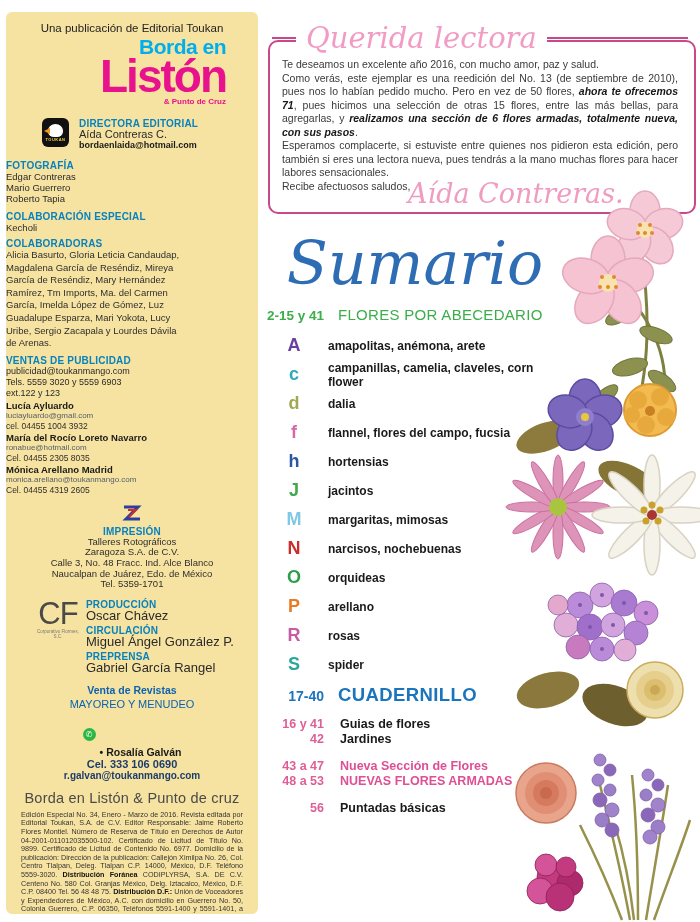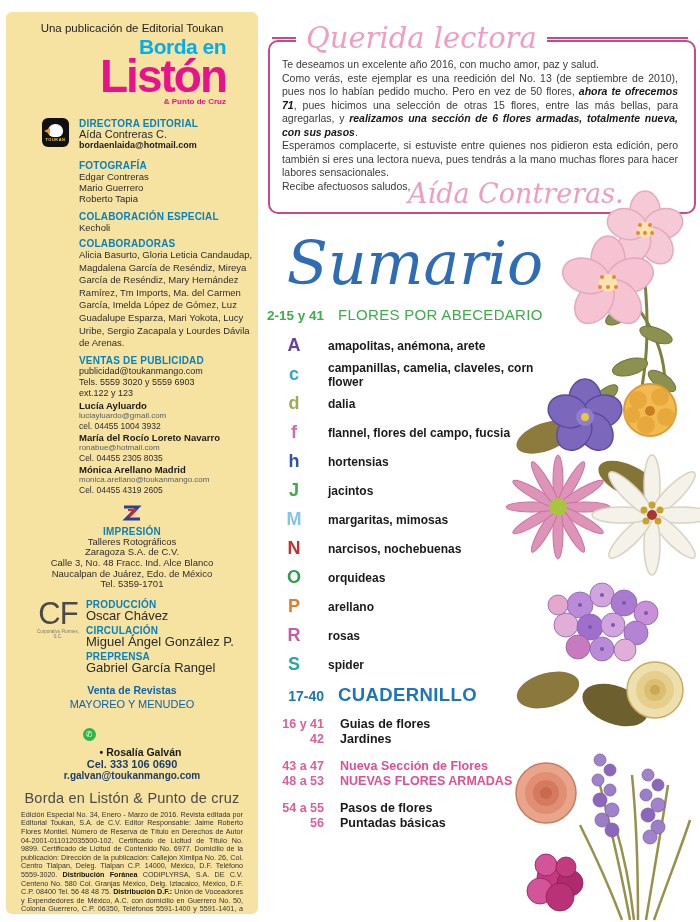--- a/index.html
+++ b/index.html
@@ -16,21 +16,21 @@
   .sec-h{color:#0882BE;font-weight:bold;font-size:10px;letter-spacing:0.2px;}
   .body-t{font-size:9.5px;line-height:11px;color:#2a2a2a;}
   .bold-t{font-weight:bold;color:#1a1a1a;}
   .directora-row{display:flex;margin-top:12px;padding-left:36px;align-items:flex-start;}
   .toukan-badge{width:27px;height:29px;background:#111;border-radius:6px;flex:none;
                 display:flex;flex-direction:column;align-items:center;justify-content:center;margin-right:10px;}
   .toukan-bird{width:15px;height:13px;background:#fff;border-radius:50% 50% 40% 40%;position:relative;}
   .toukan-bird:before{content:"";position:absolute;left:-4px;top:4px;border-top:3px solid transparent;
                 border-bottom:3px solid transparent;border-right:6px solid #F7941D;}
   .toukan-word{color:#F3D23A;font-size:4px;font-weight:bold;letter-spacing:0.5px;}
-  .blk{padding-left:73px;}
+  .blk{}
   .m9{margin-top:9px;} .m7{margin-top:7px;} .m5{margin-top:5px;}
   .colab-text{width:178px;font-size:9.5px;line-height:12.6px;}
   .contact{margin-top:2px;}
   .contact-name{font-size:9.5px;font-weight:bold;color:#1a1a1a;line-height:10.5px;}
   .contact-email{font-size:8px;color:#55606a;line-height:9.5px;}
   .contact-cel{font-size:8.5px;line-height:10px;}
   .center-blk{text-align:center;}
   .z-logo{display:inline-block;margin-top:10px;}
   .imp-lines{font-size:9.5px;line-height:10.6px;}
   .cf-row{display:flex;padding-left:28px;margin-top:9px;align-items:flex-start;}
@@ -298,24 +298,20 @@
       <div class="entry-row">
           <span class="pages-col">43 a 47</span>
           <span class="entry-label pink">Nueva Sección de Flores</span>
         </div>
       <div class="entry-row">
           <span class="pages-col">48 a 53</span>
           <span class="entry-label pink">NUEVAS FLORES ARMADAS</span>
         </div>
       <div class="egap"></div>
       <div class="entry-row">
-          <span class="pages-col">54 a 55</span>
-          <span class="entry-label">Pasos de flores</span>
-        </div>
-      <div class="entry-row">
           <span class="pages-col">56</span>
           <span class="entry-label">Puntadas básicas</span>
         </div>
     </div>
   </div>
 
   <div id="flowers">
     <svg width="200" height="737" viewBox="0 0 200 737">
 
       <g stroke="#7D8140" stroke-width="3" fill="none">

